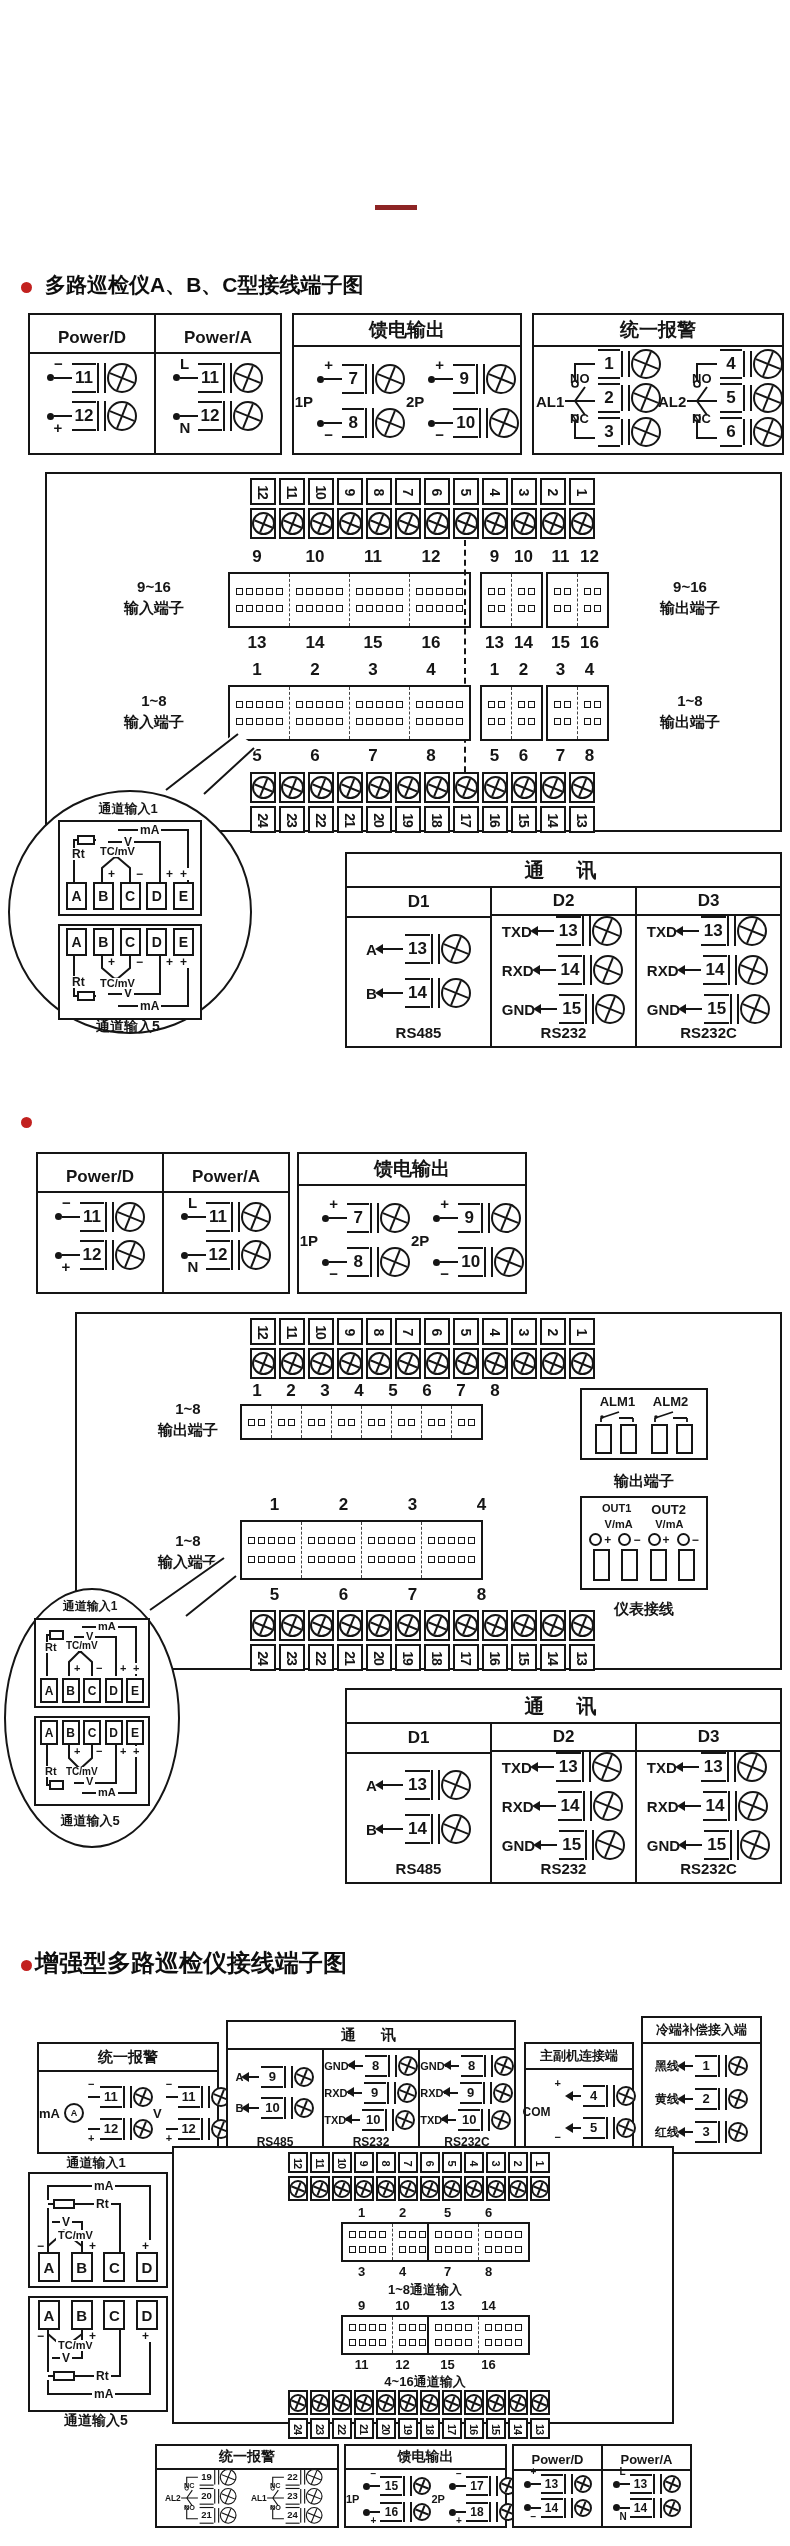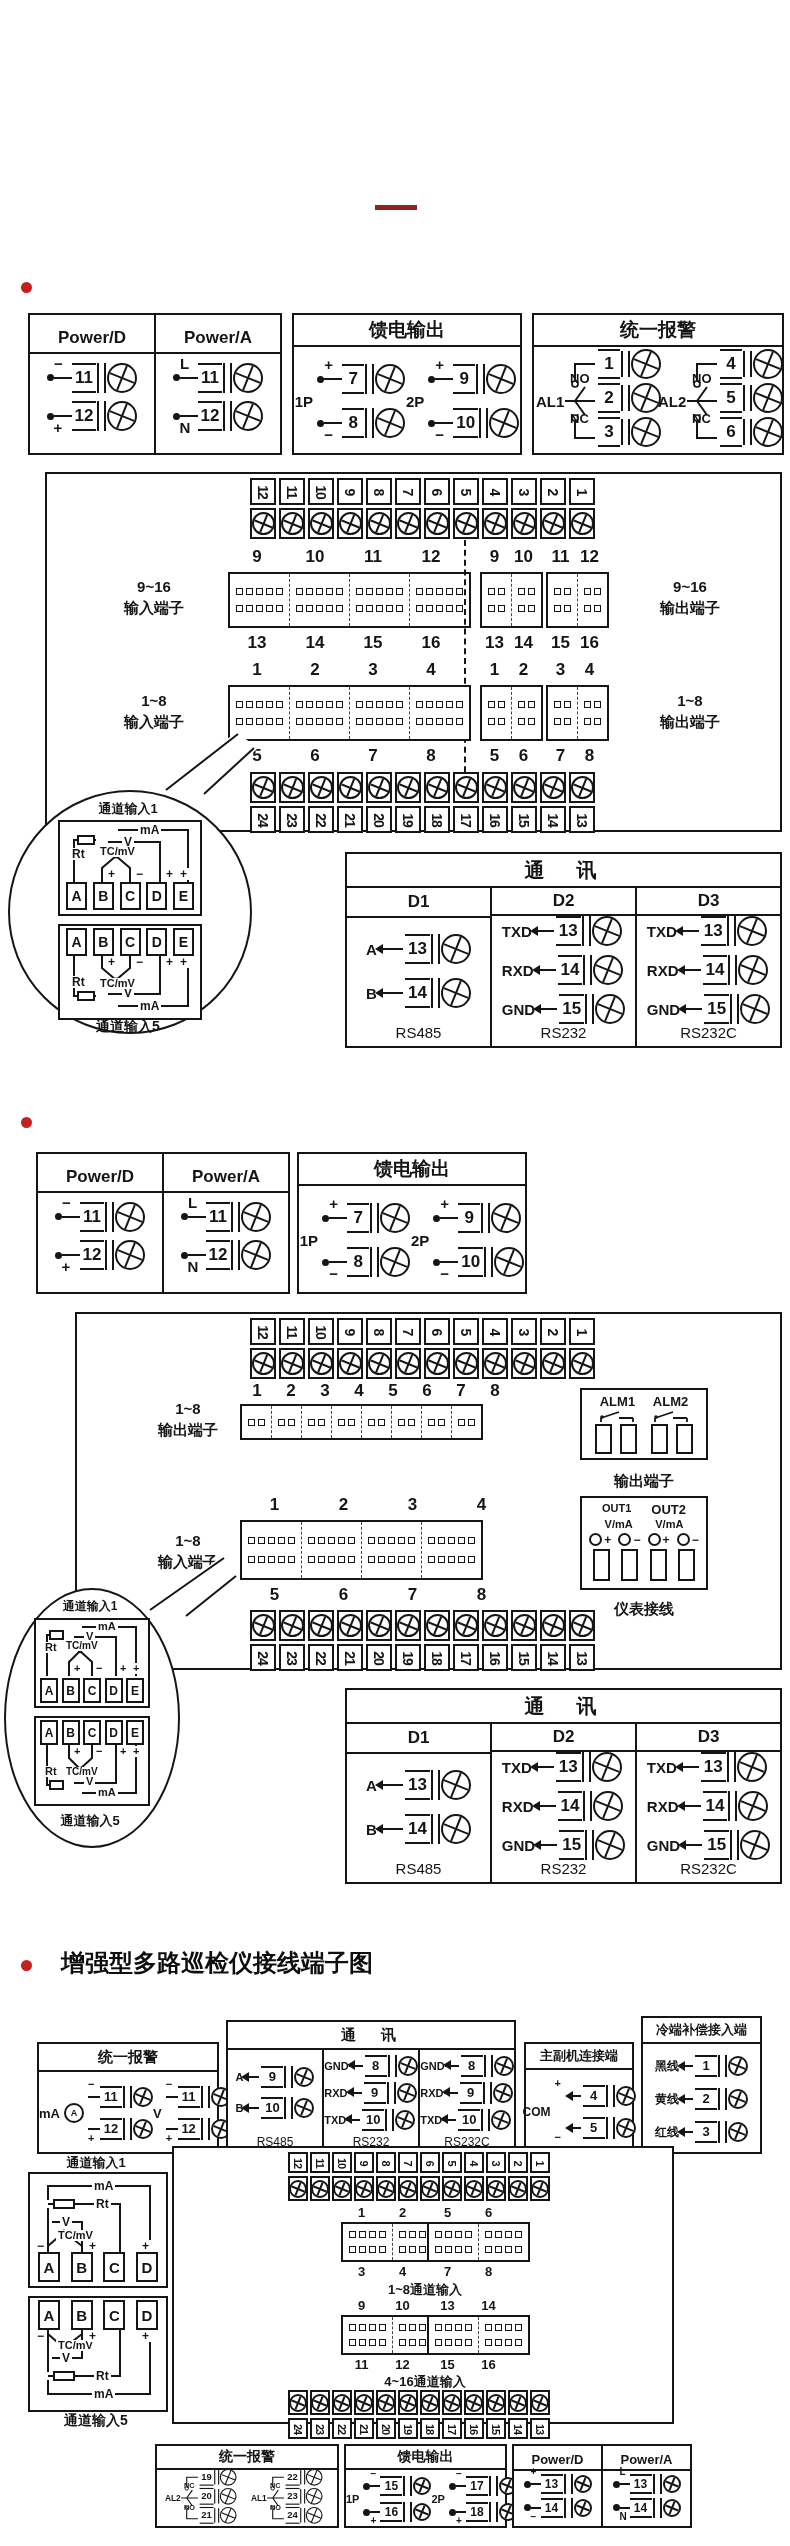--- a/index.html
+++ b/index.html
@@ -71,37 +71,38 @@
   .tapt{position:absolute;left:32px;top:20px;font-weight:700;font-size:13px}
   .tapb{position:absolute;left:32px;top:60px;font-weight:700;font-size:13px}
   .alterms{position:absolute;left:60px;top:0;display:flex;flex-direction:column;gap:8px}
   .alterms .t{height:26px}
   
   .ccols{display:flex;height:calc(100% - 32px)}
   .ccol{flex:1;border-right:2px solid #151515;display:flex;flex-direction:column;align-items:center;min-width:0}
   .ccol:last-child{border-right:none}
   .chead{width:100%;height:30px;border-bottom:2px solid #151515;display:flex;align-items:center;justify-content:center;font-weight:700;font-size:17px;box-sizing:border-box}
   .crows{flex:1;display:flex;flex-direction:column;justify-content:center;gap:var(--rgap,9px)}
-  .cfoot{font-weight:400;font-size:15px;padding-bottom:7px}
+  .cfoot{font-weight:700;font-size:15px;padding-bottom:7px}
   .tz-s{--numfs:13px;--numlh:18px;--screw:16px;--signfs:11px;--sww:12px}
   .tz-xs{--numfs:12px;--numlh:16px;--screw:14px;--signfs:10px;--sww:10px}
   .meter{width:16px;height:16px;border:2px solid #151515;border-radius:50%;display:flex;align-items:center;justify-content:center;font-size:9px;font-weight:700;flex:none}
   .alm-rects{display:flex;gap:8px}
   .alm-rects span{width:13px;height:26px;border:2px solid #151515;display:block}
   .oc{width:9px;height:9px;border:2px solid #151515;border-radius:50%;display:block}
   .orect{width:13px;height:28px;border:2px solid #151515;display:block}
 </style>
 </head>
 <body>
 
 <div class="page">
 
   <div class="tdash"></div>
 
   <span class="bullet" style="left:21px;top:282px"></span>
+  <div class="h2" style="left:45px;top:271px;font-size:21px">多路巡检仪A、B、C型接线端子图</div>
 
   <div class="bx" style="left:28px;top:313px;width:254px;height:142px">
     <div class="pcols" style="height:100%">
       <div class="pcol sep">
         <div class="phd" style="width:100%;box-sizing:border-box">Power/D</div>
         <div class="t">
             <span class="dot"></span>
             <span class="sw">
               <i>−</i>
             </span>
@@ -1535,21 +1536,21 @@
               <span class="rail"></span>
               <span class="screw"></span>
             </div>
         </div>
         <div class="cfoot">RS232C</div>
       </div>
     </div>
   </div>
 
   <span class="bullet" style="left:21px;top:1960px"></span>
-  <div class="h2" style="left:61px;top:1947px;font-size:24px">增强型多路巡检仪接线端子图</div>
+  <div class="h2" style="left:35px;top:1947px;font-size:24px">增强型多路巡检仪接线端子图</div>
 
   <div class="bx tz-s" style="left:37px;top:2042px;width:182px;height:112px">
     <div class="hd" style="height:26px;font-size:15px">统一报警</div>
     <div style="display:flex;justify-content:space-evenly;align-items:center;height:calc(100% - 26px)">
       <div class="fgrp">
         <span class="gname" style="font-size:13px">mA</span>
         <span class="meter">A</span>
         <div class="tcol" style="gap:10px">
           <div class="t">
               <span class="sw">

